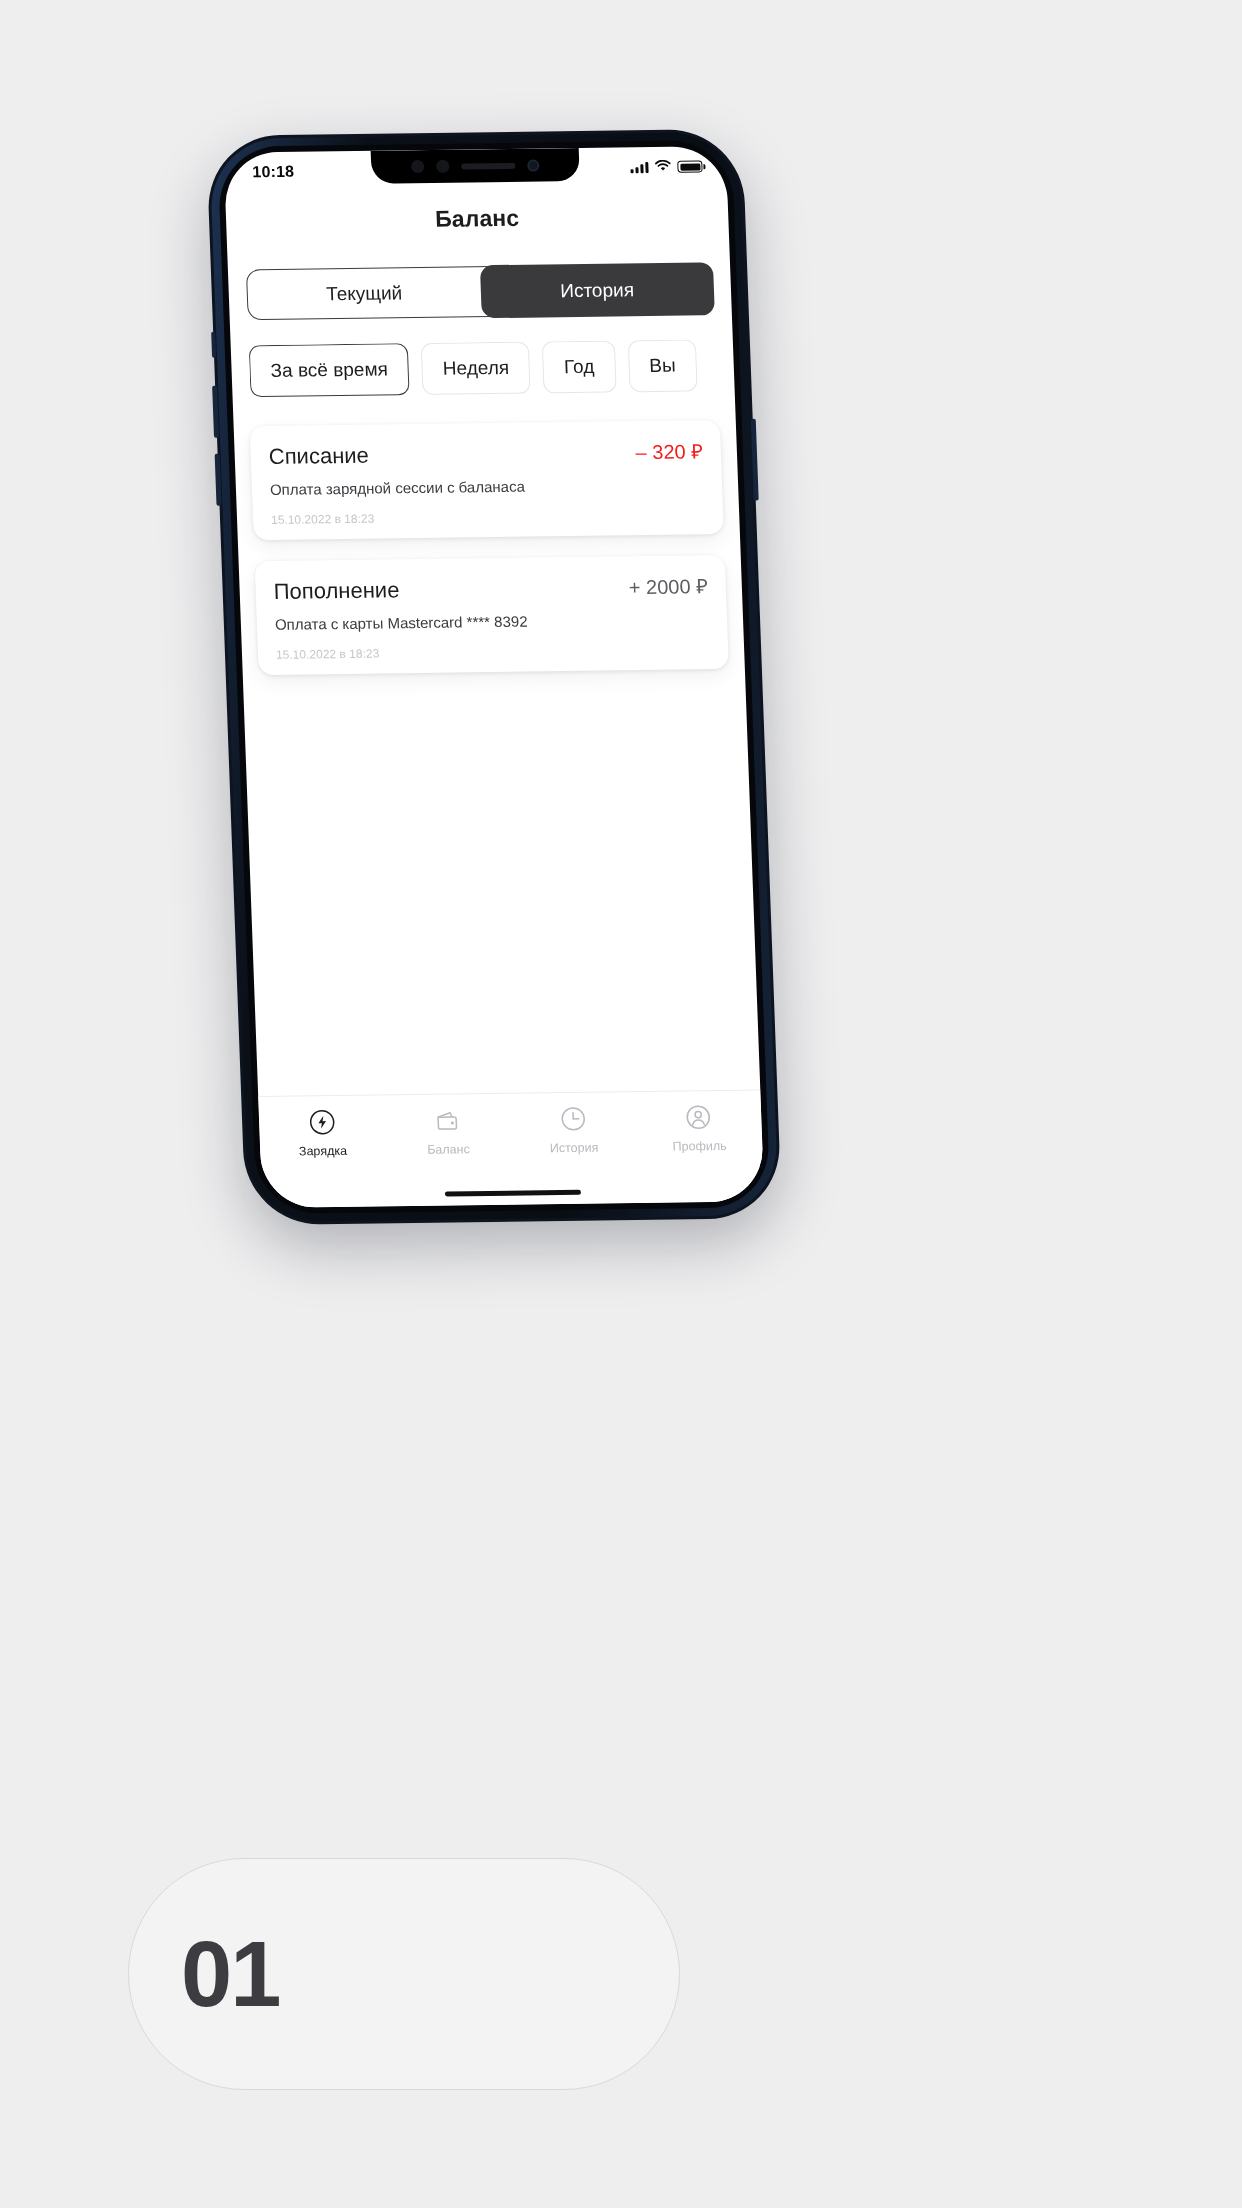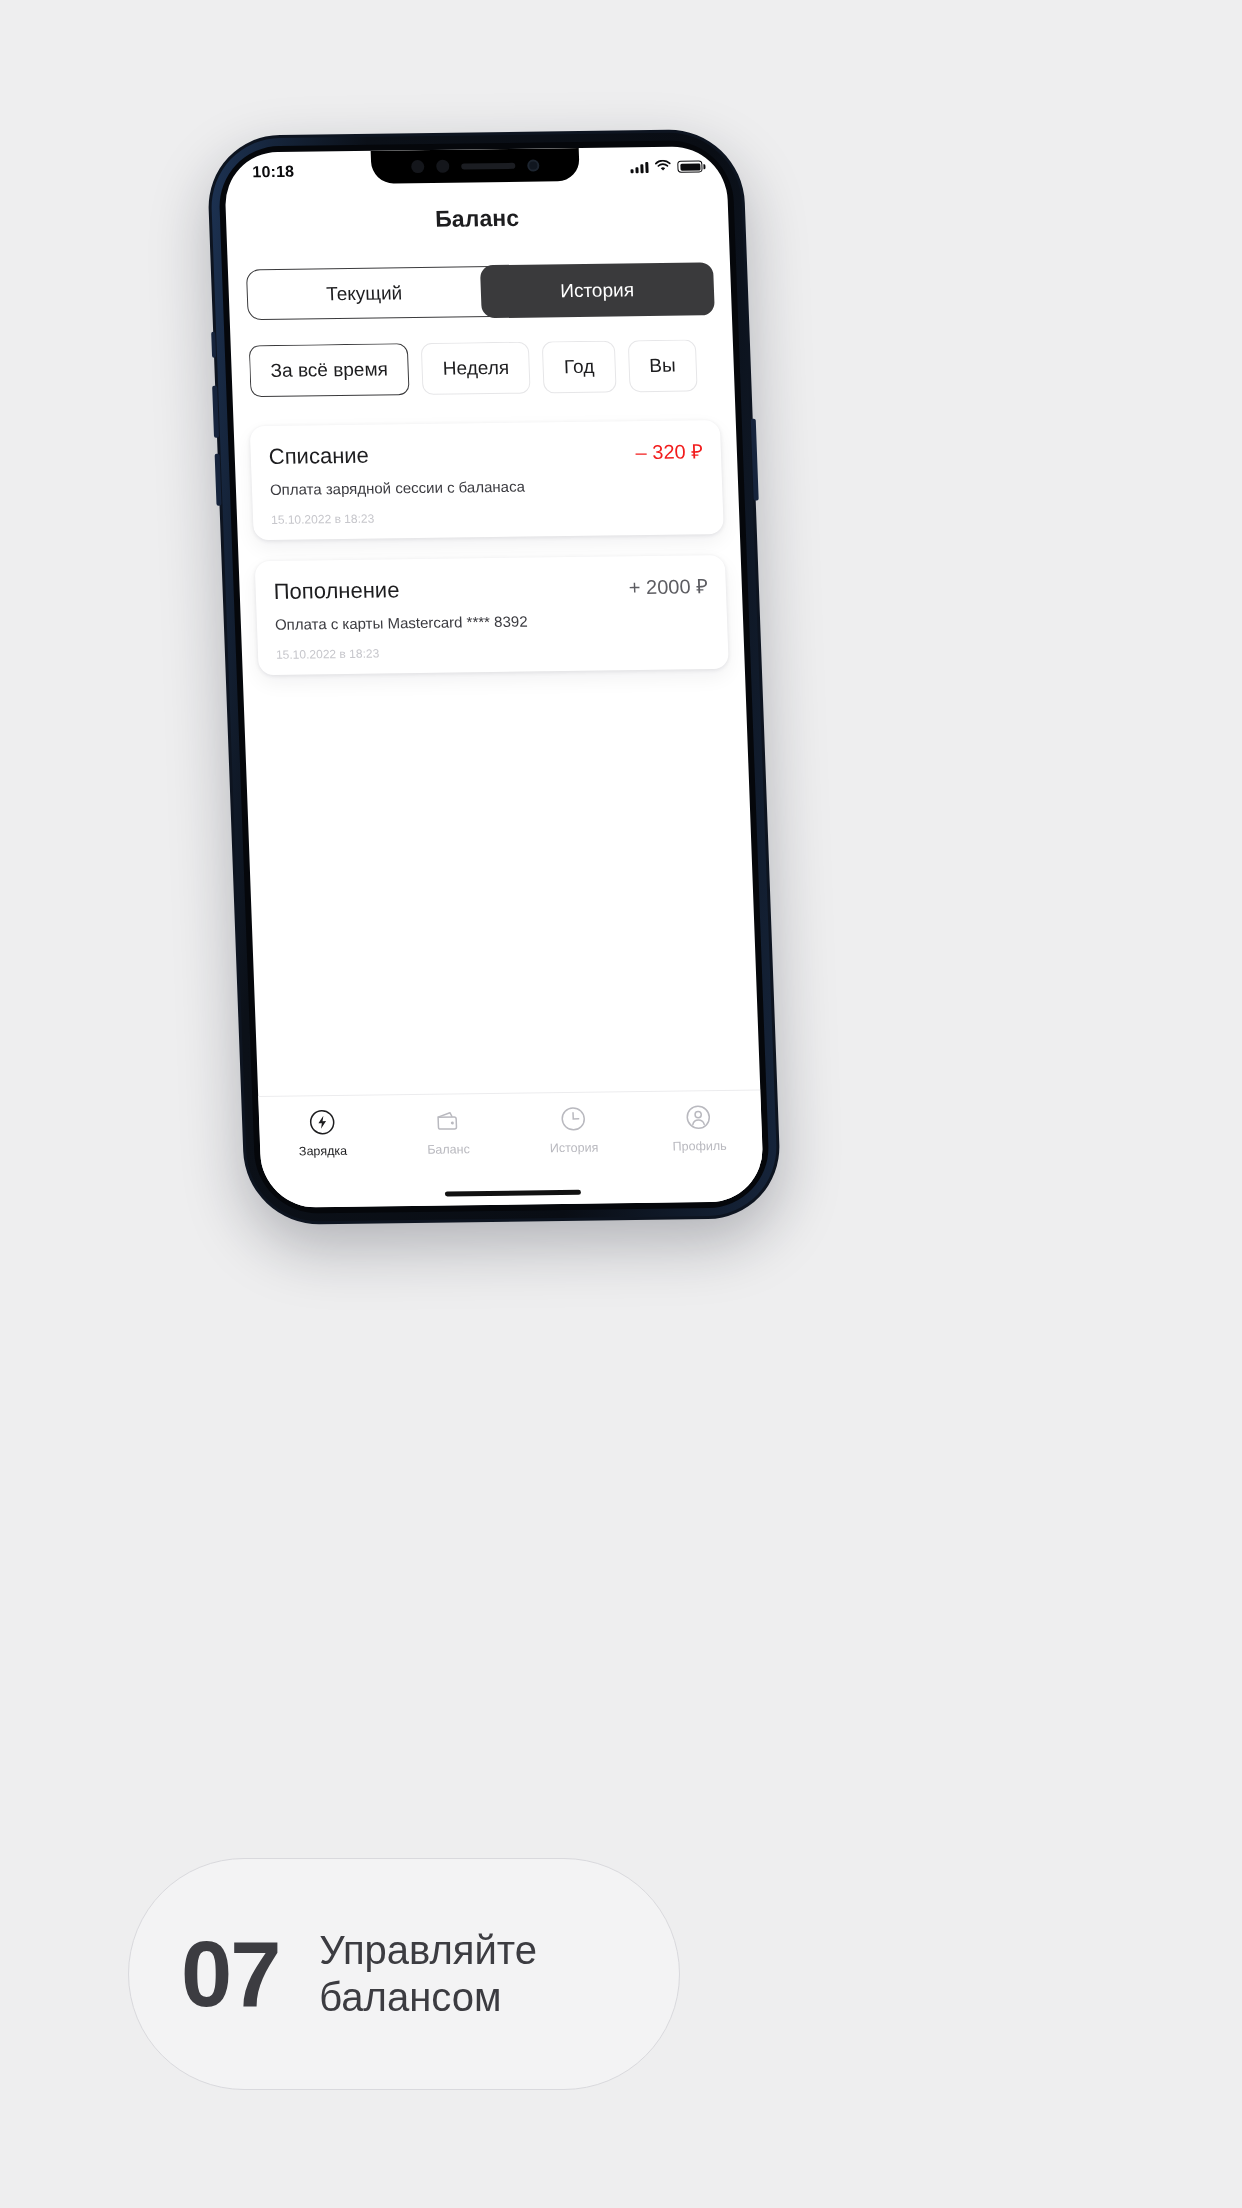--- a/index.html
+++ b/index.html
@@ -404,18 +404,14 @@
         </div>
 
         <div class="home-ind"></div>
       </div>
 
     </div>
   </div>
 </div>
 
 <div class="caption-pill">
-  <div class="caption-num">07</div>
-  <div class="caption-text">
-    <div>Управляйте</div>
-    <div>балансом</div>
-  </div>
+  <div class="caption-num">01</div>
 </div>
 
 </body></html>

